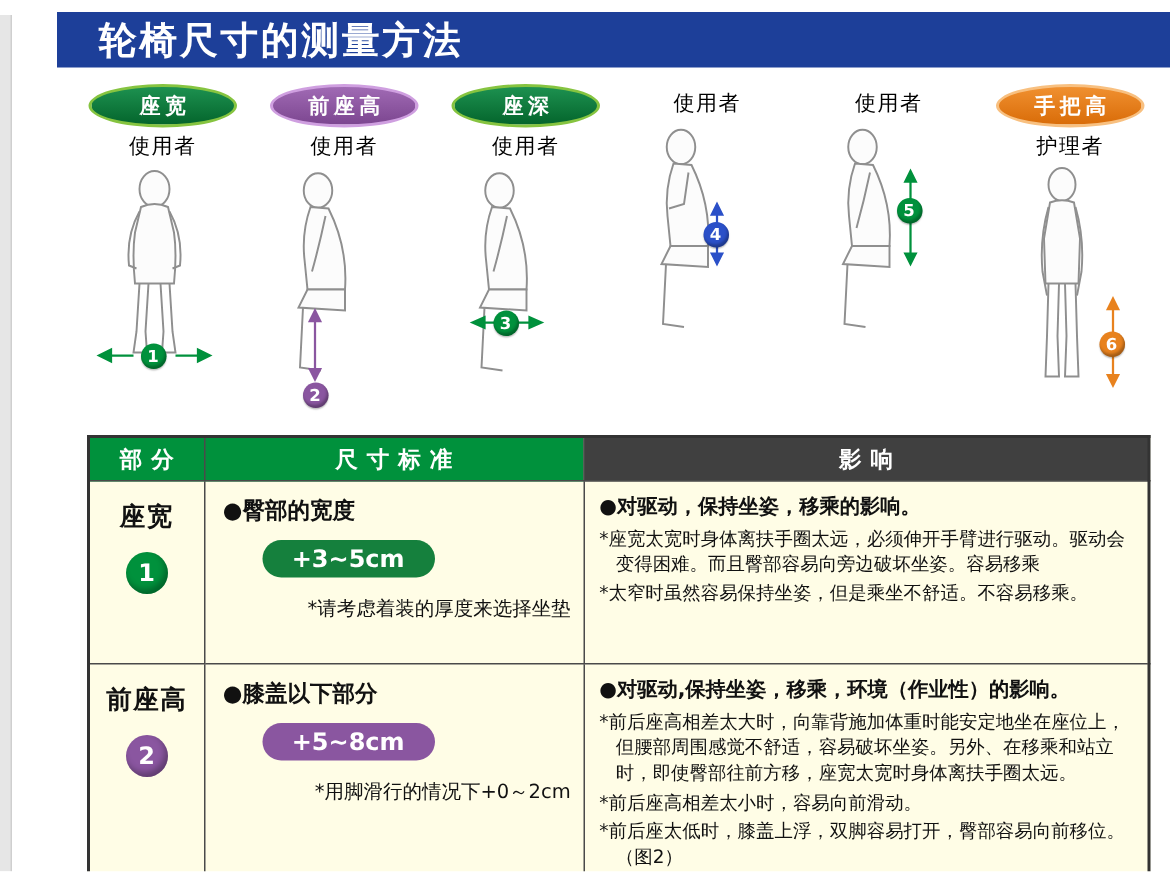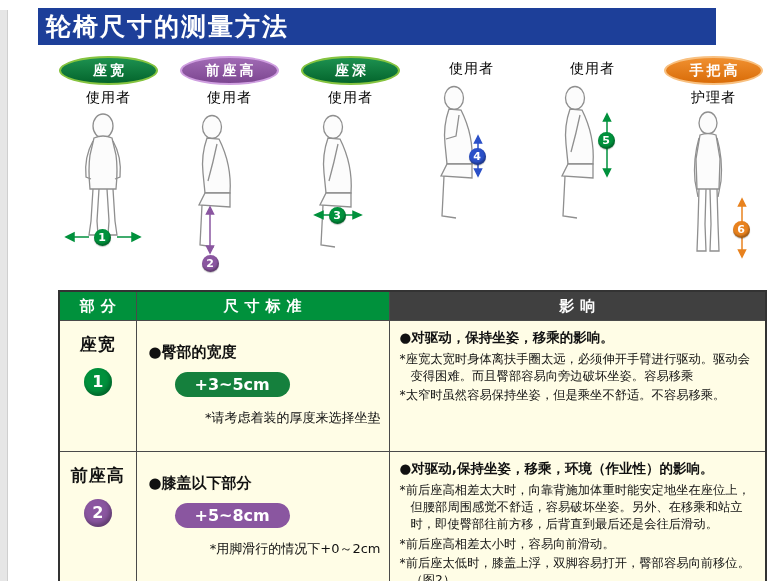--- a/index.html
+++ b/index.html
@@ -1,21 +1,21 @@
 <!DOCTYPE html>
 <html><head>
 <meta charset="utf-8">
 <style>
   html,body{margin:0;padding:0;background:#fff;}
   .page{position:relative;width:780px;height:581px;background:#ffffff;overflow:hidden;
         font-family:"DejaVu Sans","Liberation Sans",sans-serif;color:#111;}
   .left-strip{position:absolute;left:0;top:10px;width:7px;height:571px;background:#e6e6e6;border-right:1px solid #cfcfcf;}
   
-  .title-bar{position:absolute;left:38px;top:8px;width:678px;height:37px;background:#1d3f99;
-             display:flex;align-items:center;box-sizing:border-box;padding-left:8px;}
+  .title-bar{position:absolute;left:38px;top:8px;width:742px;height:37px;background:#1d3f99;
+             display:flex;align-items:center;box-sizing:border-box;padding-left:28px;}
   .title-text{color:#fff;font-size:25px;font-weight:bold;letter-spacing:2px;}
   
   .figures-row{position:absolute;left:48px;top:56px;width:726px;height:232px;display:flex;}
   .fig-cell{width:121px;text-align:center;}
   .oval{width:92px;height:25px;margin:0 auto;border-radius:50%;display:flex;align-items:center;justify-content:center;
         color:#fff;font-size:14px;font-weight:bold;letter-spacing:3px;padding-left:3px;box-sizing:content-box;}
   .oval-green{background:linear-gradient(#1d9150,#04652c);border:2px solid #86c440;}
   .oval-purple{background:linear-gradient(#a06ab4,#7c4690);border:2px solid #cf9fe0;}
   .oval-orange{background:linear-gradient(#f09030,#d96c08);border:2px solid #f8c080;}
   .role{font-size:14px;color:#000;margin-top:4px;letter-spacing:1px;}
@@ -29,21 +29,21 @@
               border:2px solid #333;table-layout:fixed;}
   .size-table col.c1{width:77px;} .size-table col.c2{width:253px;} .size-table col.c3{width:377px;}
   .size-table th,.size-table td{border:1px solid #4a4a4a;}
   .size-table th{height:26px;color:#fff;font-size:15px;font-weight:bold;letter-spacing:6px;text-indent:6px;text-align:center;}
   .th-green{background:#00913c;} .th-gold{background:#404040;}
   .r1 td{height:108px;} .r2 td{height:150px;}
   .part-cell{text-align:center;vertical-align:top;padding-top:12px;}
   .part-label{font-size:17px;font-weight:bold;letter-spacing:1px;}
   .part-num{width:28px;height:28px;border-radius:50%;margin:12px auto 0;color:#fff;font-size:16px;font-weight:bold;
             line-height:28px;text-align:center;box-shadow:inset -2px -3px 4px rgba(0,0,0,.3);}
-  .standard-cell{vertical-align:top;padding:22px 8px 0 12px;}
+  .standard-cell{vertical-align:top;padding:10px 8px 0 12px;}
   .std-title{font-size:15px;font-weight:bold;}
   .std-value{display:inline-block;margin:10px 0 0 26px;padding:3px 20px;border-radius:15px;color:#fff;
              font-size:16px;font-weight:bold;}
   .bg-dkgreen{background:#15803d;} .bg-purple{background:#8a56a0;}
   .std-note{margin-top:12px;font-size:13px;text-align:right;}
   .impact-cell{vertical-align:top;padding:8px 10px 0 10px;}
   .imp-title{font-size:13.5px;font-weight:bold;margin-bottom:4px;}
   .imp-note{font-size:12.3px;line-height:1.4;margin:2px 0;padding-left:11px;text-indent:-11px;white-space:pre-line;}
   .person{stroke:#8f8f8f;fill:#fcfcfc;stroke-width:1.3;}
   .person .open{fill:none;}
@@ -230,21 +230,21 @@
           <div class="part-label">前座高</div>
           <div class="part-num n-purple">2</div>
         </td>
         <td class="standard-cell">
           <div class="std-title">●膝盖以下部分</div>
           <div class="std-value bg-purple">+5~8cm</div>
           <div class="std-note">*用脚滑行的情况下+0～2cm</div>
         </td>
         <td class="impact-cell">
           <div class="imp-title">●对驱动,保持坐姿，移乘，环境（作业性）的影响。</div>
-          <p class="imp-note">*前后座高相差太大时，向靠背施加体重时能安定地坐在座位上，但腰部周围感觉不舒适，容易破坏坐姿。另外、在移乘和站立时，即使臀部往前方移，后背直到最后还是会往后滑动。</p>
+          <p class="imp-note">*前后座高相差太大时，向靠背施加体重时能安定地坐在座位上，但腰部周围感觉不舒适，容易破坏坐姿。另外、在移乘和站立时，即使臀部往前方移，座宽太宽时身体离扶手圈太远。</p>
           <p class="imp-note">*前后座高相差太小时，容易向前滑动。</p>
           <p class="imp-note">*前后座太低时，膝盖上浮，双脚容易打开，臀部容易向前移位。
 （图2）</p>
         </td>
       </tr>
 
     </tbody>
   </table>
 </div>
 

